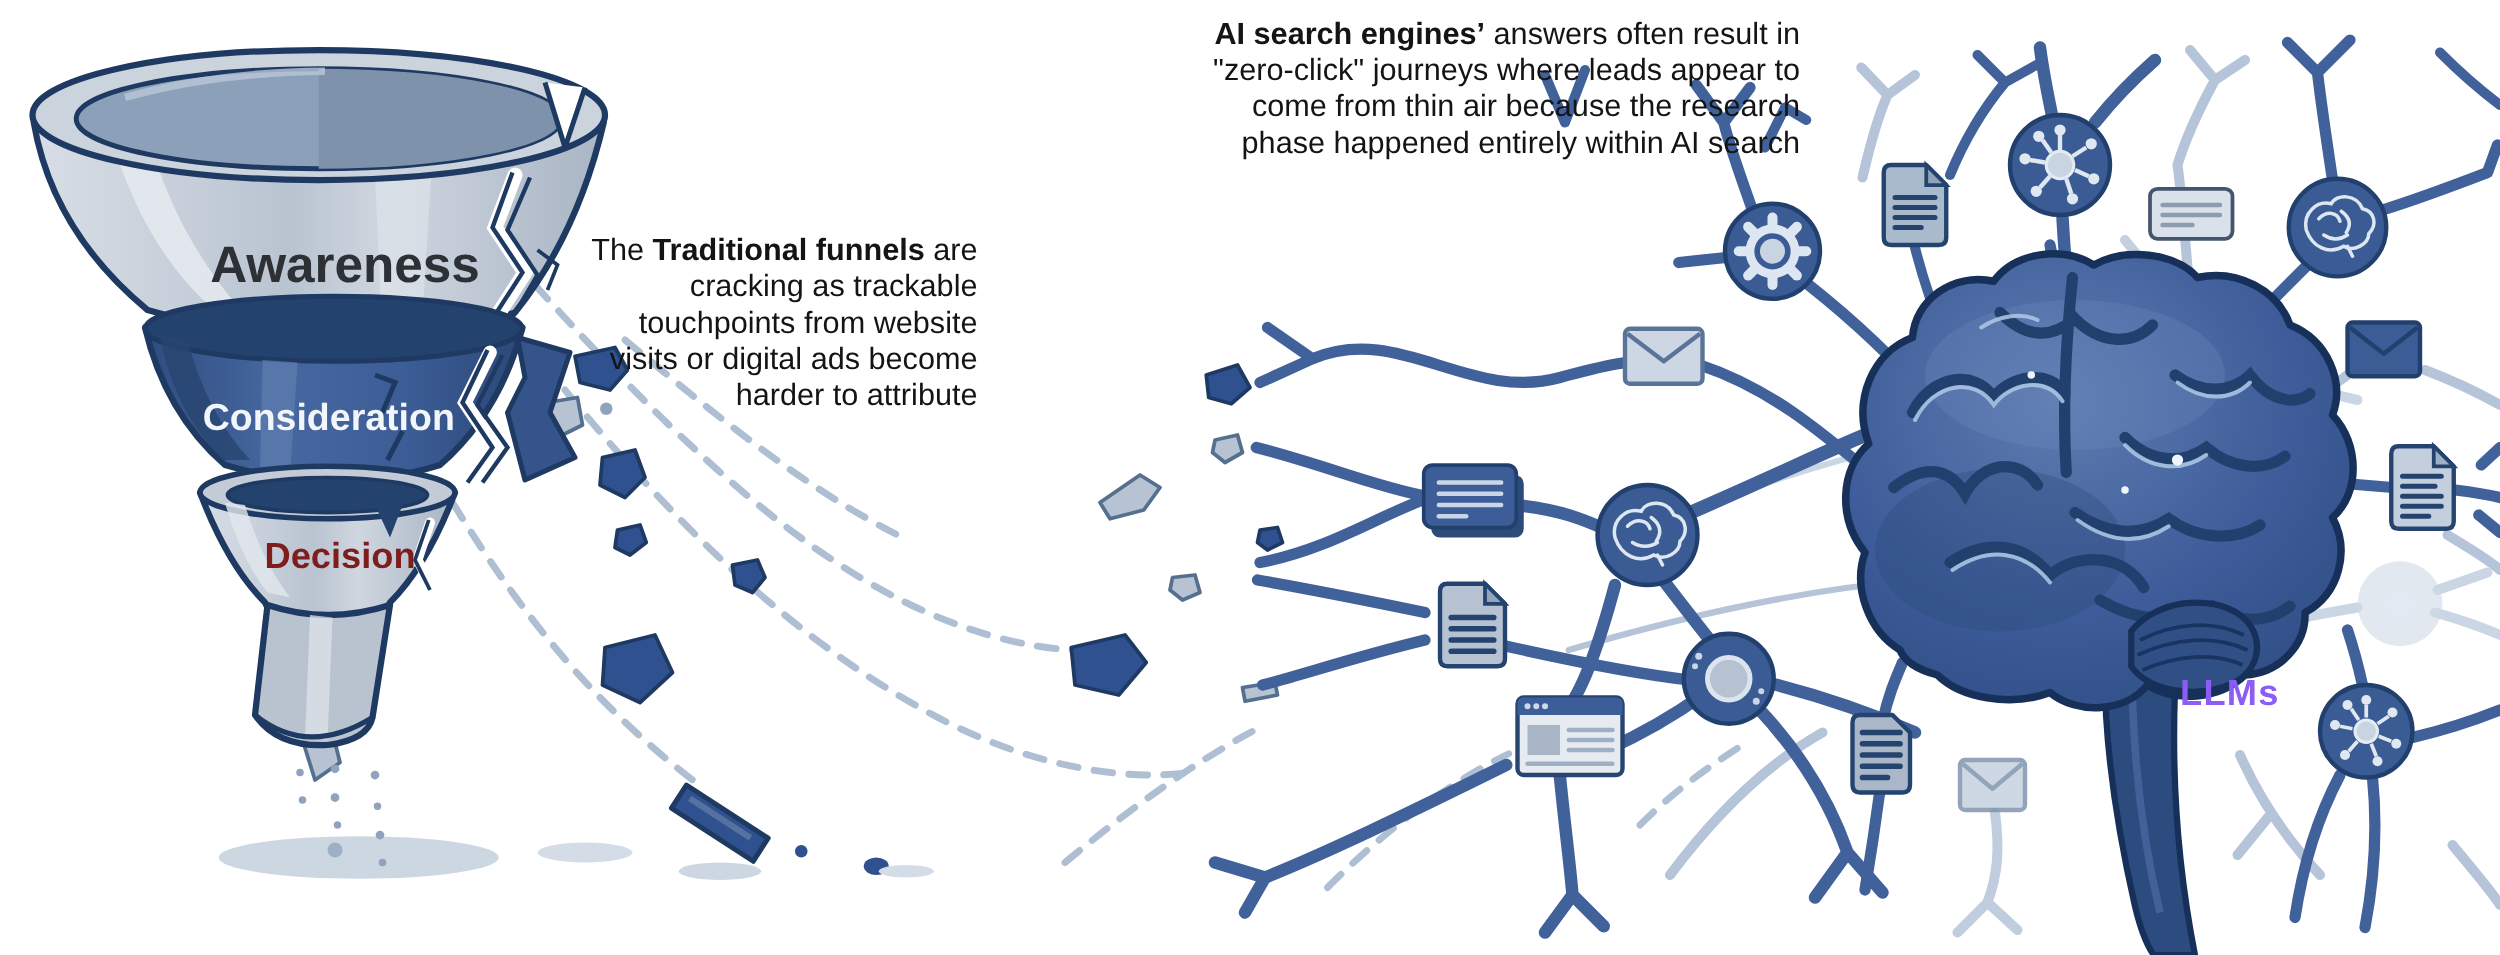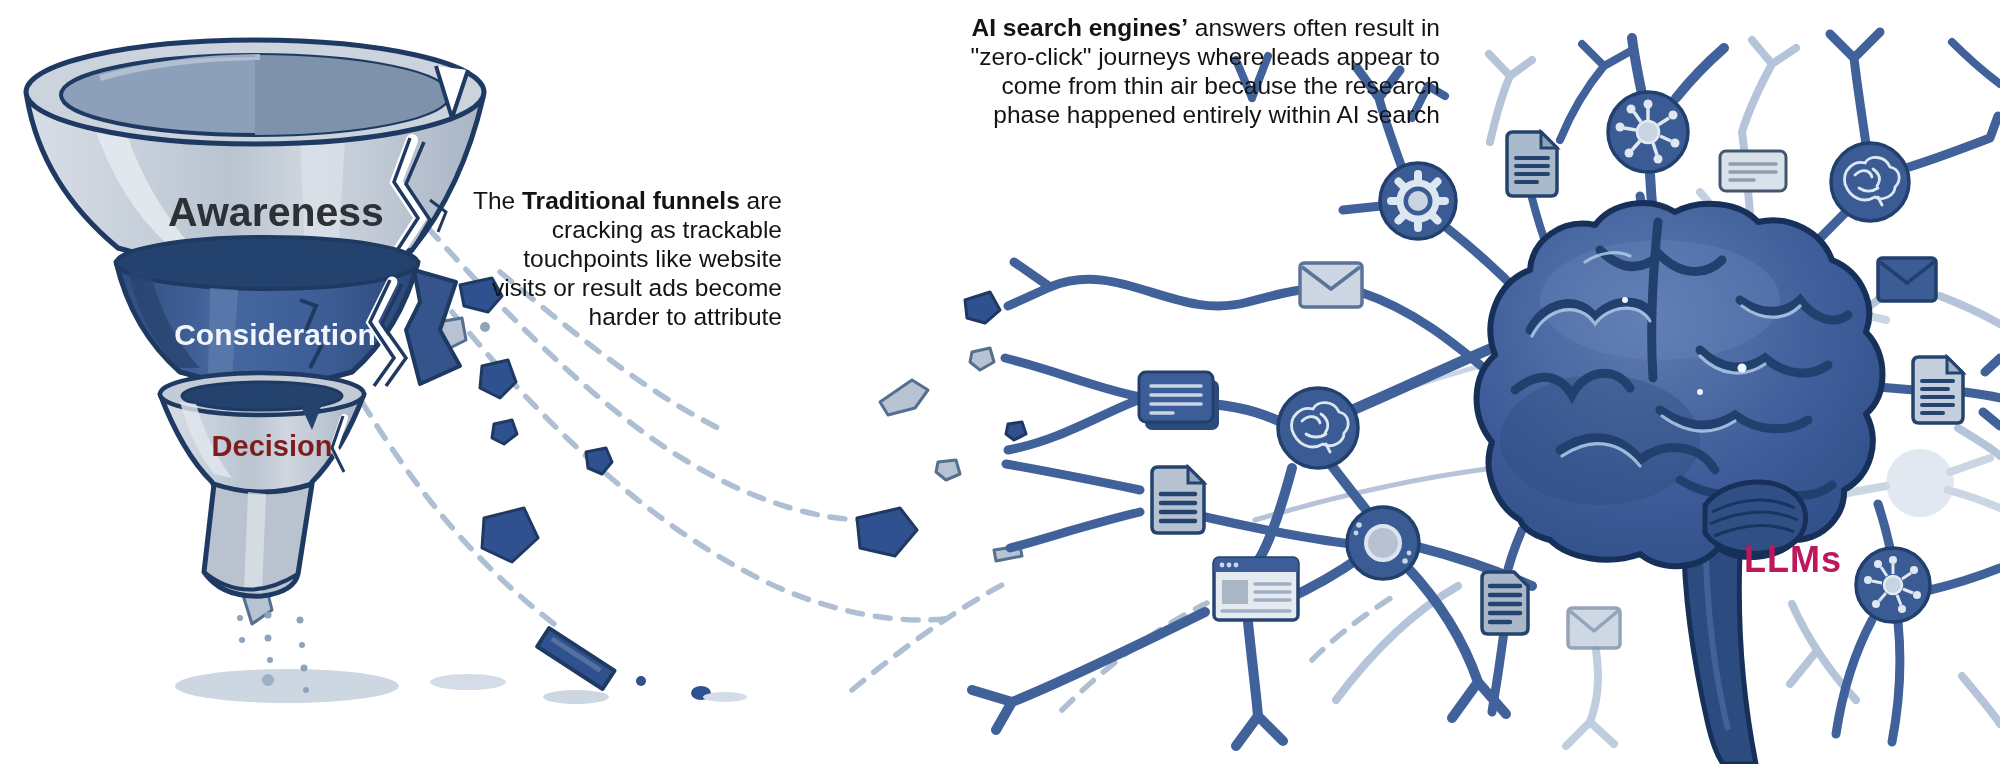--- a/index.html
+++ b/index.html
@@ -5,24 +5,24 @@
   html,body{margin:0;padding:0;background:#ffffff;}
   #stage{position:relative;width:2000px;height:764px;background:#ffffff;overflow:hidden;
          font-family:"Liberation Sans",sans-serif;}
   #art{position:absolute;left:0;top:0;}
   .note{position:absolute;color:#141414;font-size:24.5px;line-height:29px;letter-spacing:0;}
   .note .bold{font-weight:700;}
   #funnel-note{left:470px;top:186px;width:312px;text-align:right;}
   #ai-note{left:912px;top:13px;width:505px;text-align:right;margin-left:23px;}
   .stage-label{position:absolute;transform:translate(-50%,-50%);font-weight:700;white-space:nowrap;}
   #label-awareness{left:276px;top:212px;font-size:41px;color:#2d3136;}
-  #label-consideration{left:275px;top:335px;font-size:30px;color:#f2f6fa;}
+  #label-consideration{left:263px;top:335px;font-size:30px;color:#f2f6fa;}
   #label-decision{left:272px;top:446px;font-size:29px;color:#7f1d1d;}
-  #llms-label{position:absolute;left:1744px;top:539px;font-size:36px;font-weight:700;
-              color:#be185d;letter-spacing:1px;}
+  #llms-label{position:absolute;left:1744px;top:539px;font-size:29px;font-weight:700;
+              color:#8b5cf6;letter-spacing:1px;}
 </style>
 </head>
 <body>
 
 <div id="stage">
 
 <svg id="art" width="2000" height="764" viewBox="0 0 2000 764">
   <defs>
     <linearGradient id="gWall" x1="0" y1="0" x2="1" y2="0">
       <stop offset="0" stop-color="#d8dee6"></stop>
@@ -434,21 +434,21 @@
       <g stroke="#16305a" stroke-width="3" fill="none" opacity="0.85">
         <path d="M1712 512 C1740 498 1770 496 1795 508"></path>
         <path d="M1710 524 C1740 510 1772 508 1798 520"></path>
         <path d="M1714 536 C1742 524 1772 522 1794 532"></path>
       </g>
     </g>
   </g>
 </svg>
 
   <div class="note" id="funnel-note">
-    <span class="lead">The </span><span class="bold">Traditional funnels</span><span> are cracking as trackable touchpoints like website visits or result ads become harder to attribute</span>
+    <span class="lead">The </span><span class="bold">Traditional funnels</span><span> are cracking as trackable touchpoints from website visits or digital ads become harder to attribute</span>
   </div>
 
   <div class="note" id="ai-note">
     <span class="bold">AI search engines’</span><span> answers often result in "zero-click" journeys where leads appear to come from thin air because the research phase happened entirely within AI search</span>
   </div>
 
   <div class="stage-label" id="label-awareness">Awareness</div>
   <div class="stage-label" id="label-consideration">Consideration</div>
   <div class="stage-label" id="label-decision">Decision</div>
 

